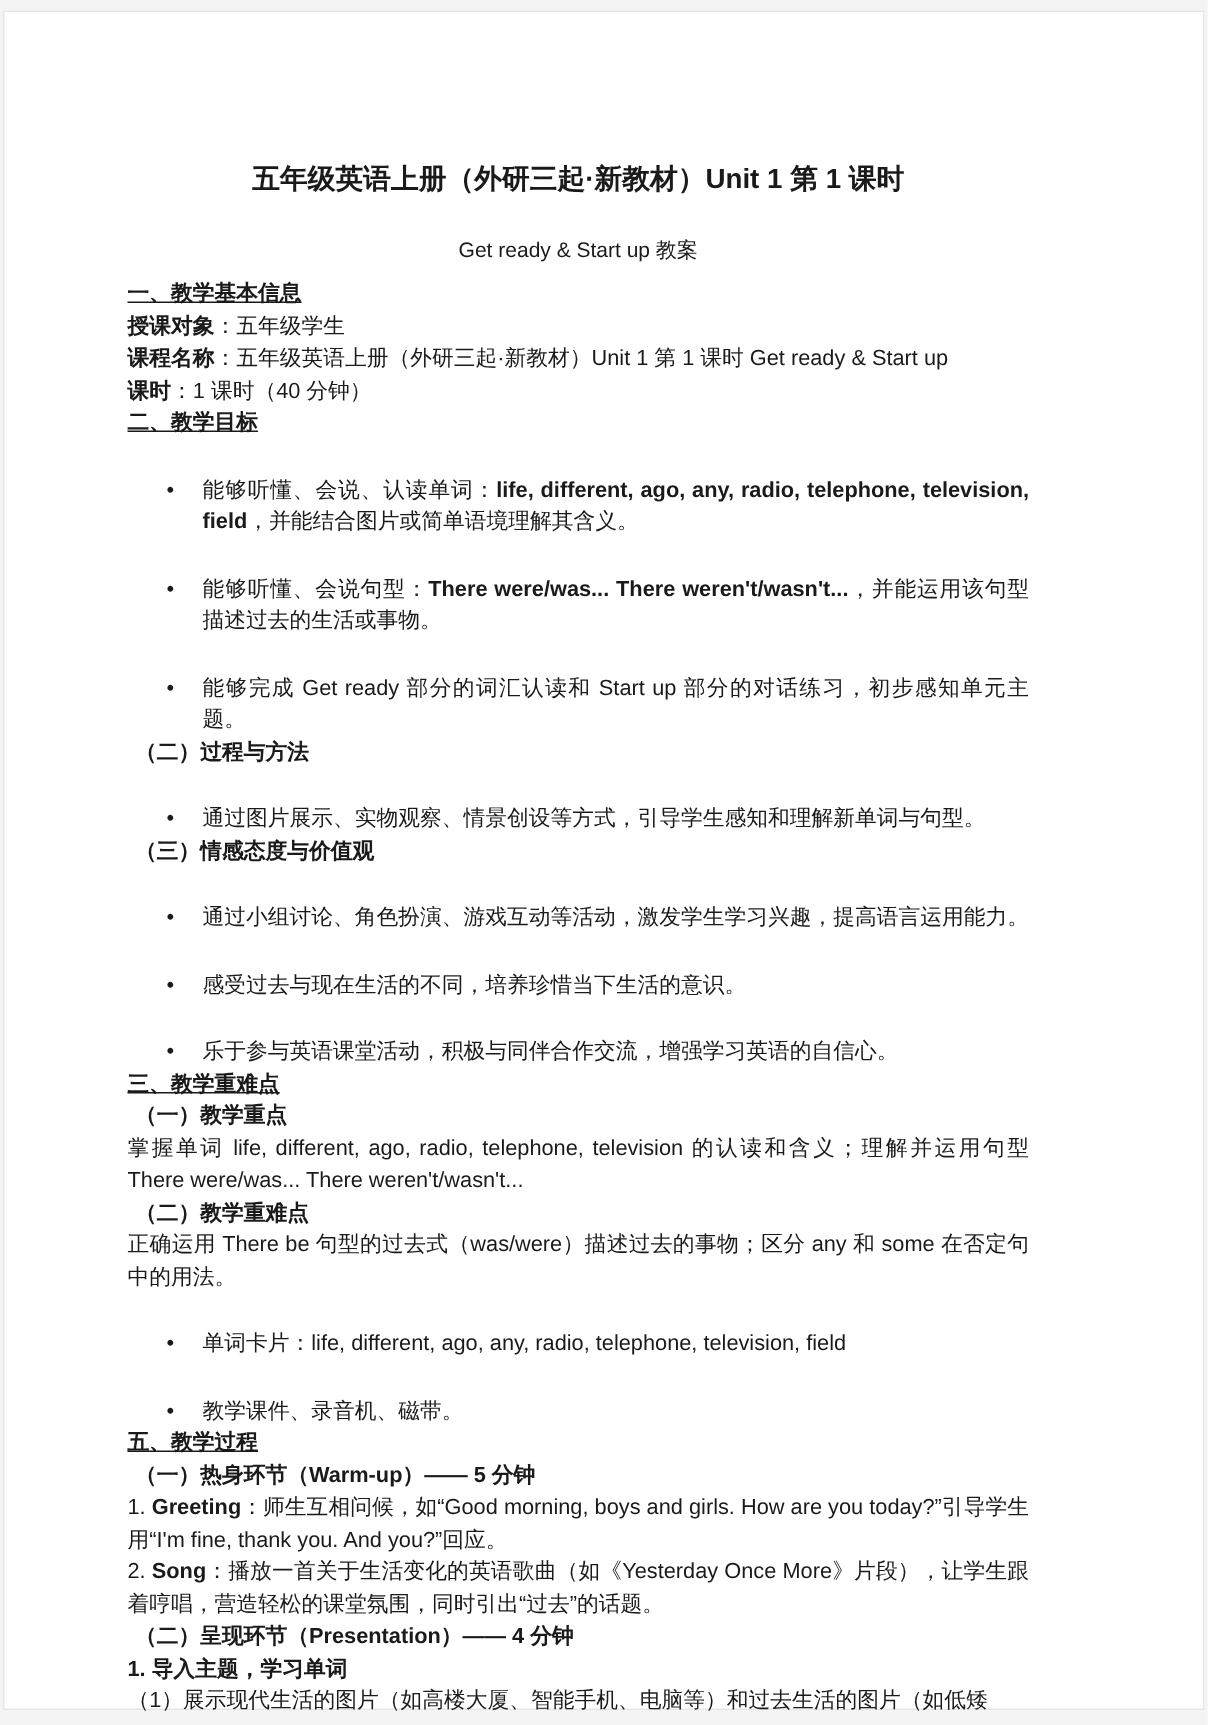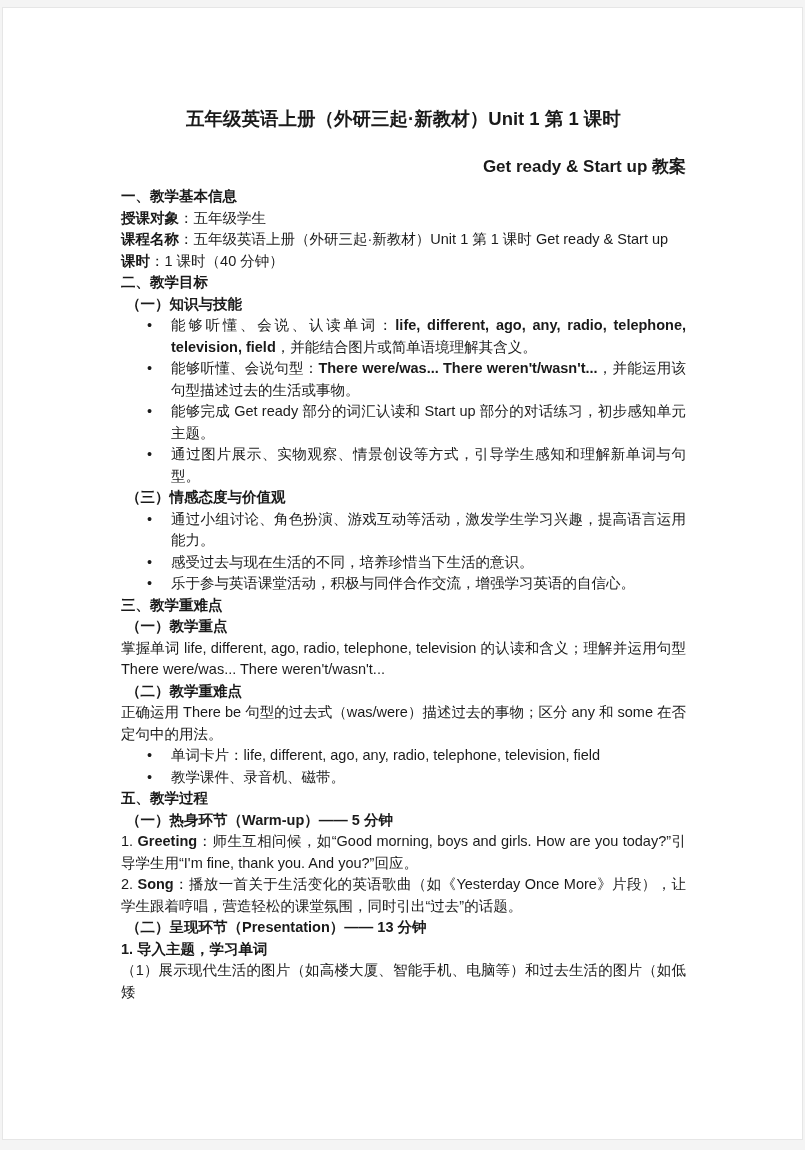--- a/index.html
+++ b/index.html
@@ -13,55 +13,57 @@
   }
   .paper {
     position: absolute;
     left: 2px;
     top: 7px;
     width: 801px;
     height: 1133px;
     background: #ffffff;
     border: 1px solid #e6e6e6;
     box-sizing: border-box;
-    padding: 98px 116px 0 118px;
+    padding: 98px 116px 0 82px;
     color: #1a1a1a;
   }
   .doc-title {
     font-size: 18.5px;
     font-weight: 700;
     line-height: 25px;
     text-align: center;
     margin: 0 0 23px 0;
   }
   .doc-subtitle {
-    font-size: 17px;
-    font-weight: 700;
+    font-size: 14px;
+    font-weight: 400;
     line-height: 25px;
-    text-align: right;
+    text-align: center;
     margin: 0 0 7px 0;
   }
   .block {
     font-size: 14.5px;
     line-height: 21.5px;
     text-align: justify;
     margin: 0;
   }
   .block.h1 {
     font-weight: 700;
     text-align: left;
+    text-decoration: underline;
   }
   .block.h2 {
     font-weight: 700;
     text-align: left;
     padding-left: 5px;
   }
   .block.bullet {
     position: relative;
     padding-left: 50px;
+    margin-top: 23px;
   }
   .block.bullet::before {
     content: "\2022";
     position: absolute;
     left: 26px;
     top: 0;
   }
   .b { font-weight: 700; }
 </style>
 </head>
@@ -69,37 +71,37 @@
 
 <div class="paper">
   <div class="doc-title">五年级英语上册（外研三起·新教材）Unit 1 第 1 课时</div>
   <div class="doc-subtitle">Get ready &amp; Start up 教案</div>
   <div>
       <div class="block h1"><span class="b">一、教学基本信息</span></div>
       <div class="block para"><span class="b">授课对象</span><span>：五年级学生</span></div>
       <div class="block para"><span class="b">课程名称</span><span>：五年级英语上册（外研三起·新教材）Unit 1 第 1 课时 Get ready &amp; Start up</span></div>
       <div class="block para"><span class="b">课时</span><span>：1 课时（40 分钟）</span></div>
       <div class="block h1"><span class="b">二、教学目标</span></div>
-      <div class="block h2"><span class="b">（一）知识与技能</span></div>
       <div class="block bullet"><span>能够听懂、会说、认读单词：</span><span class="b">life, different, ago, any, radio, telephone, television, field</span><span>，并能结合图片或简单语境理解其含义。</span></div>
       <div class="block bullet"><span>能够听懂、会说句型：</span><span class="b">There were/was... There weren't/wasn't...</span><span>，并能运用该句型描述过去的生活或事物。</span></div>
       <div class="block bullet"><span>能够完成 Get ready 部分的词汇认读和 Start up 部分的对话练习，初步感知单元主题。</span></div>
+      <div class="block h2"><span class="b">（二）过程与方法</span></div>
       <div class="block bullet"><span>通过图片展示、实物观察、情景创设等方式，引导学生感知和理解新单词与句型。</span></div>
       <div class="block h2"><span class="b">（三）情感态度与价值观</span></div>
       <div class="block bullet"><span>通过小组讨论、角色扮演、游戏互动等活动，激发学生学习兴趣，提高语言运用能力。</span></div>
       <div class="block bullet"><span>感受过去与现在生活的不同，培养珍惜当下生活的意识。</span></div>
       <div class="block bullet"><span>乐于参与英语课堂活动，积极与同伴合作交流，增强学习英语的自信心。</span></div>
       <div class="block h1"><span class="b">三、教学重难点</span></div>
       <div class="block h2"><span class="b">（一）教学重点</span></div>
       <div class="block para"><span>掌握单词 life, different, ago, radio, telephone, television 的认读和含义；理解并运用句型 There were/was... There weren't/wasn't...</span></div>
       <div class="block h2"><span class="b">（二）教学重难点</span></div>
       <div class="block para"><span>正确运用 There be 句型的过去式（was/were）描述过去的事物；区分 any 和 some 在否定句中的用法。</span></div>
       <div class="block bullet"><span>单词卡片：life, different, ago, any, radio, telephone, television, field</span></div>
       <div class="block bullet"><span>教学课件、录音机、磁带。</span></div>
       <div class="block h1"><span class="b">五、教学过程</span></div>
       <div class="block h2"><span class="b">（一）热身环节（Warm-up）—— 5 分钟</span></div>
       <div class="block para"><span>1. </span><span class="b">Greeting</span><span>：师生互相问候，如“Good morning, boys and girls. How are you today?”引导学生用“I'm fine, thank you. And you?”回应。</span></div>
       <div class="block para"><span>2. </span><span class="b">Song</span><span>：播放一首关于生活变化的英语歌曲（如《Yesterday Once More》片段），让学生跟着哼唱，营造轻松的课堂氛围，同时引出“过去”的话题。</span></div>
-      <div class="block h2"><span class="b">（二）呈现环节（Presentation）—— 13 分钟</span></div>
+      <div class="block h2"><span class="b">（二）呈现环节（Presentation）—— 4 分钟</span></div>
       <div class="block para"><span class="b">1. 导入主题，学习单词</span></div>
       <div class="block para"><span>（1）展示现代生活的图片（如高楼大厦、智能手机、电脑等）和过去生活的图片（如低矮</span></div>
     </div>
 </div>
 
 </body></html>

